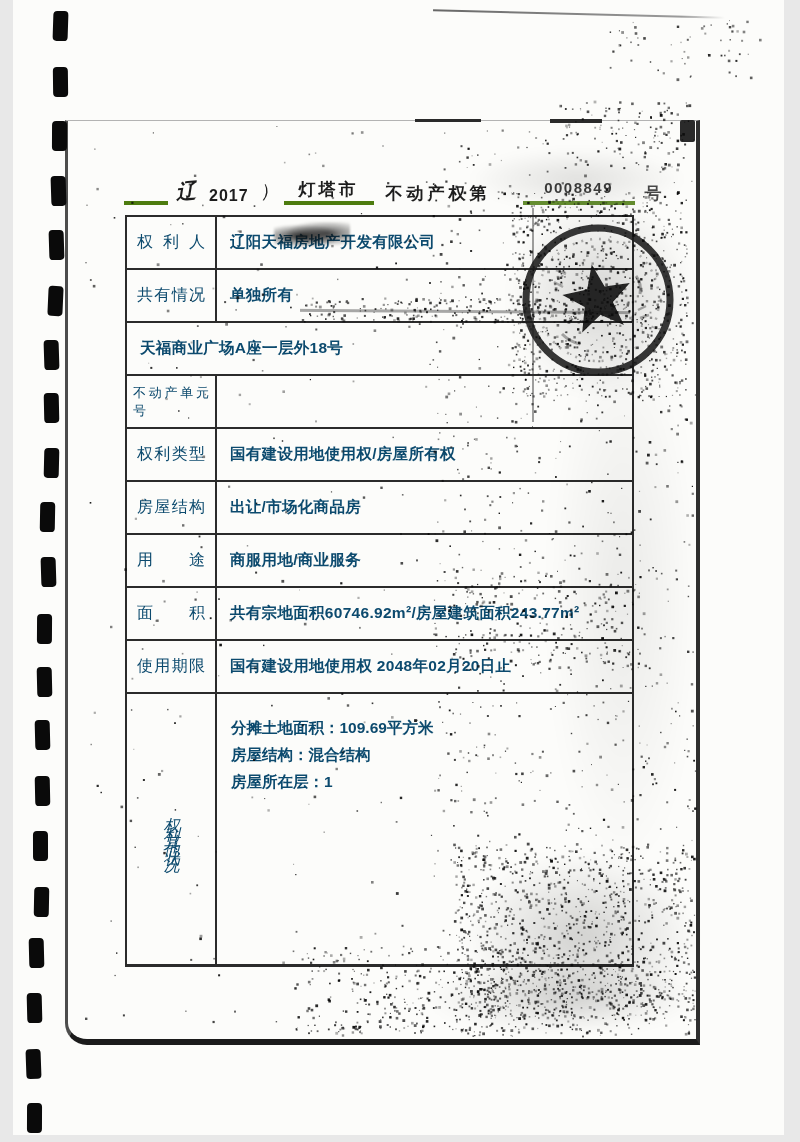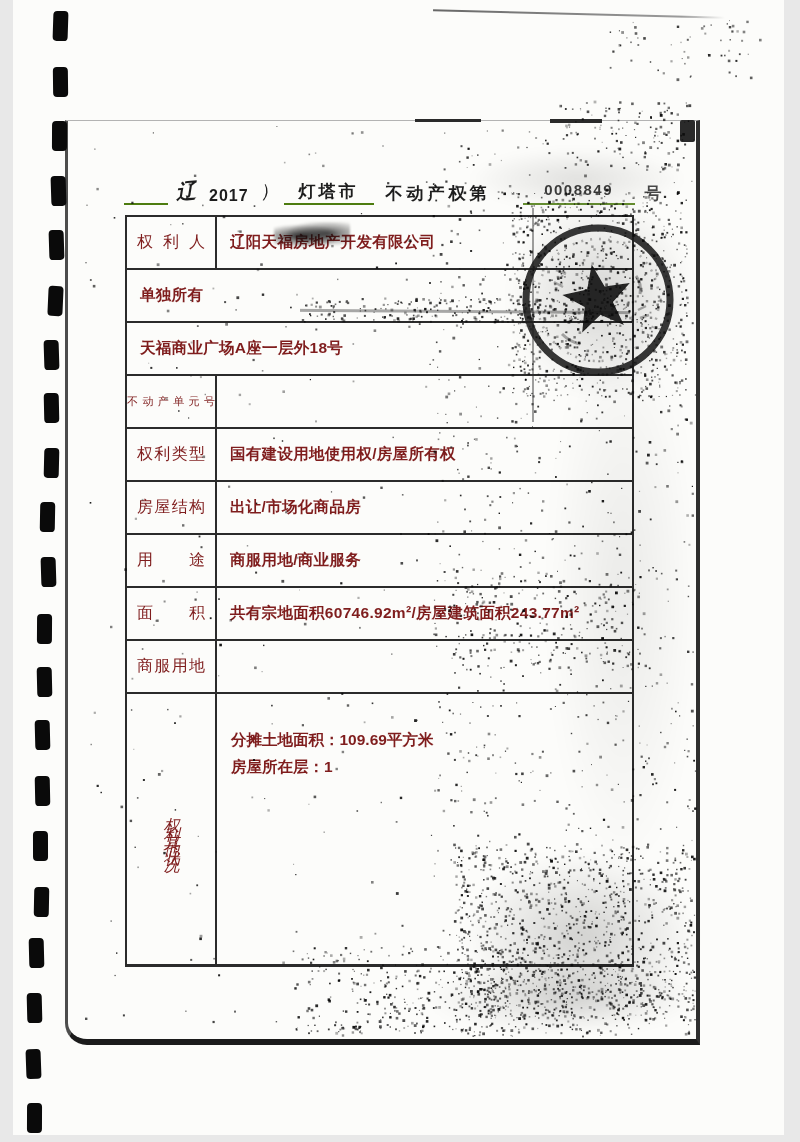--- a/index.html
+++ b/index.html
@@ -39,54 +39,54 @@
   
   .hole{
     position:absolute;width:15px;height:30px;background:#0a0a0a;
     border-radius:4px;
   }
   
   .title{
     position:absolute;left:124px;top:177px;height:28px;
     display:flex;align-items:flex-end;font-size:17px;white-space:nowrap;
   }
-  .u{border-bottom:2px solid #4d7c0f;}
+  .u{border-bottom:4px solid #4d7c0f;}
   .t-u1{width:44px;height:20px;}
   .t-prov{font-family:"Liberation Serif",serif;font-style:italic;font-size:20px;
           margin-left:8px;transform:rotate(-5deg);font-weight:600;}
   .t-year{margin-left:13px;font-size:16px;letter-spacing:1px;font-weight:600;}
   .t-paren{margin-left:12px;font-family:"Liberation Serif",serif;font-size:19px;
            transform:rotate(7deg);}
   .t-city{margin-left:4px;width:90px;height:23px;text-align:center;
           font-family:"Liberation Serif",serif;letter-spacing:3px;font-weight:600;}
   .t-doc{margin-left:12px;font-family:"Liberation Serif",serif;letter-spacing:4px;font-weight:600;}
   .t-num{margin-left:32px;width:112px;height:22px;text-align:center;
          font-size:15px;letter-spacing:1.5px;font-weight:600;opacity:.85;}
   .t-hao{margin-left:10px;font-family:"Liberation Serif",serif;font-weight:600;opacity:.8;}
   
   .doc-table{
     position:absolute;left:125px;top:215px;width:505px;
     border-left:2px solid #2b2b2b;border-right:2px solid #2b2b2b;
-    color:#7f1d1d;
+    color:#0c4a6e;
   }
   .trow{display:flex;height:53px;border-top:2px solid #2b2b2b;box-sizing:border-box;}
   .trow-tall{display:flex;height:275px;border-top:2px solid #2b2b2b;
              border-bottom:3px solid #2b2b2b;box-sizing:border-box;}
   .cl{flex:0 0 90px;width:90px;box-sizing:border-box;border-right:2px solid #2b2b2b;
       display:flex;align-items:center;
       font-family:"Liberation Serif",serif;font-size:16px;}
   .cl-inner{width:100%;padding:0 10px;text-align:justify;text-align-last:justify;
             text-justify:inter-character;}
-  .trow:nth-of-type(4) .cl-inner{font-size:11px;padding:0 0;}
+  .trow:nth-of-type(4) .cl-inner{font-size:13px;padding:0 6px;}
   .cv{flex:1;display:flex;align-items:center;padding-left:13px;
       font-weight:600;font-size:15.5px;letter-spacing:.3px;}
   .cl-vert{justify-content:center;}
   .vlabel{writing-mode:vertical-rl;text-orientation:upright;
           letter-spacing:8px;font-size:16px;font-style:italic;}
-  .cv-tall{flex:1;display:block;padding:32px 0 0 14px;
+  .cv-tall{flex:1;display:block;padding:20px 0 0 14px;
            font-weight:600;font-size:15.5px;line-height:27px;}
   
   .stamp{position:absolute;left:518px;top:218px;}
   
   .smudge,.wash{position:absolute;pointer-events:none;}
   .smudge-name{
     left:274px;top:222px;width:76px;height:28px;
     background:
       radial-gradient(ellipse at 35% 50%, rgba(15,15,15,.85) 0%, rgba(15,15,15,0) 60%),
       radial-gradient(ellipse at 70% 40%, rgba(15,15,15,.7) 0%, rgba(15,15,15,0) 55%);
@@ -133,20 +133,23 @@
 </div>
 
 <div class="doc-table">
   <div class="trow">
     <div class="cl">
         <div class="cl-inner">权利人</div>
       </div>
     <div class="cv">辽阳天福房地产开发有限公司</div>
   </div>
   <div class="trow">
+    <div class="cl">
+        <div class="cl-inner">共有情况</div>
+      </div>
     <div class="cv">单独所有</div>
   </div>
   <div class="trow">
     <div class="cv">天福商业广场A座一层外18号</div>
   </div>
   <div class="trow">
     <div class="cl">
         <div class="cl-inner">不动产单元号</div>
       </div>
   </div>
@@ -169,29 +172,31 @@
     <div class="cv">商服用地/商业服务</div>
   </div>
   <div class="trow">
     <div class="cl">
         <div class="cl-inner">面积</div>
       </div>
     <div class="cv">共有宗地面积60746.92m²/房屋建筑面积243.77m²</div>
   </div>
   <div class="trow">
     <div class="cl">
-        <div class="cl-inner">商服用地</div>
-      </div>
+        <div class="cl-inner">使用期限</div>
+      </div>
+    <div class="cv">国有建设用地使用权 2048年02月20日止</div>
   </div>
   <div class="trow-tall">
     <div class="cl cl-vert">
       <span class="vlabel">权利其他状况</span>
     </div>
     <div class="cv-tall">
       <div>分摊土地面积：109.69平方米</div>
+      <div>房屋结构：混合结构</div>
       <div>房屋所在层：1</div>
     </div>
   </div>
 </div>
 
 <div class="wash wash-title"></div>
 <div class="wash wash-stamp"></div>
 <div class="wash wash-right"></div>
 <div class="wash wash-br"></div>
 <div class="wash wash-below"></div>

